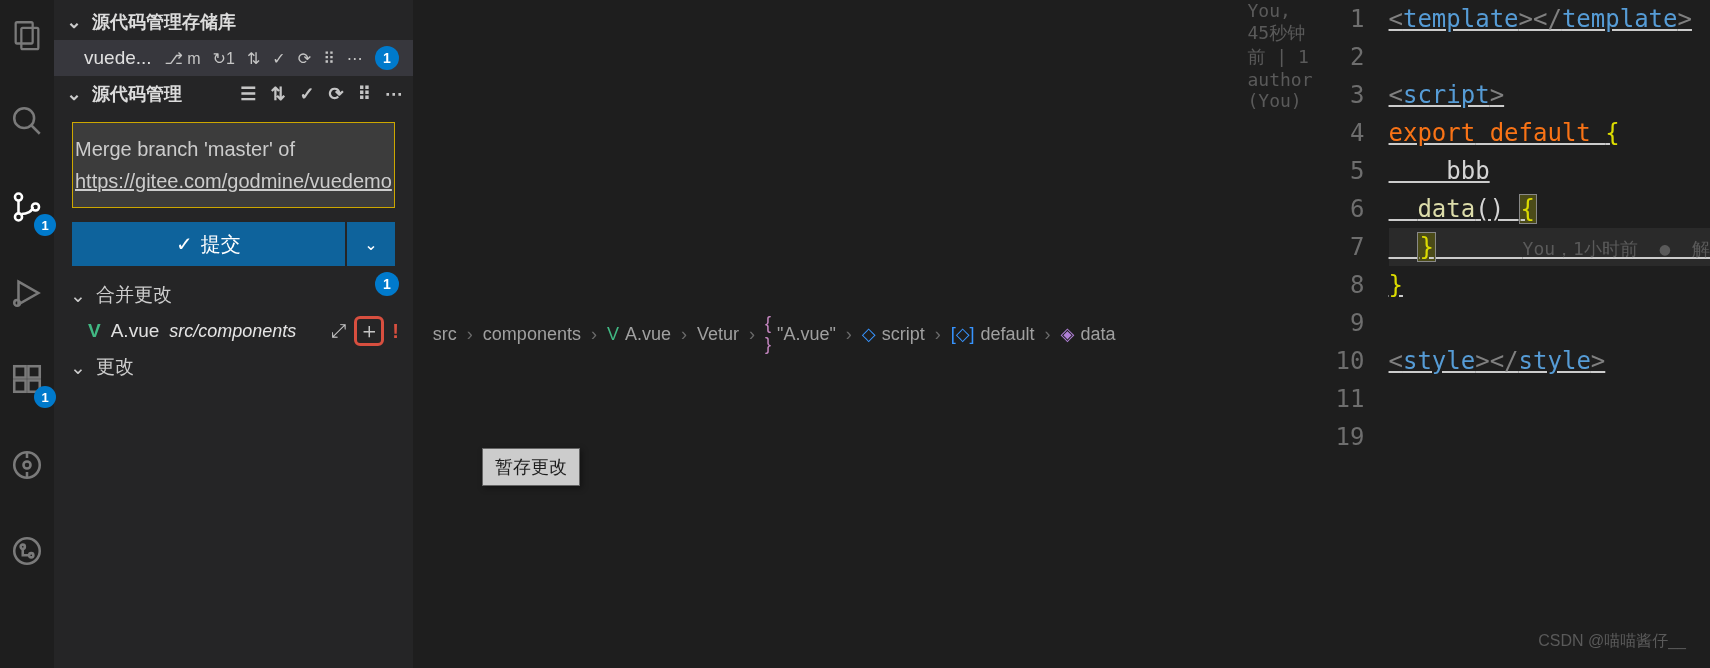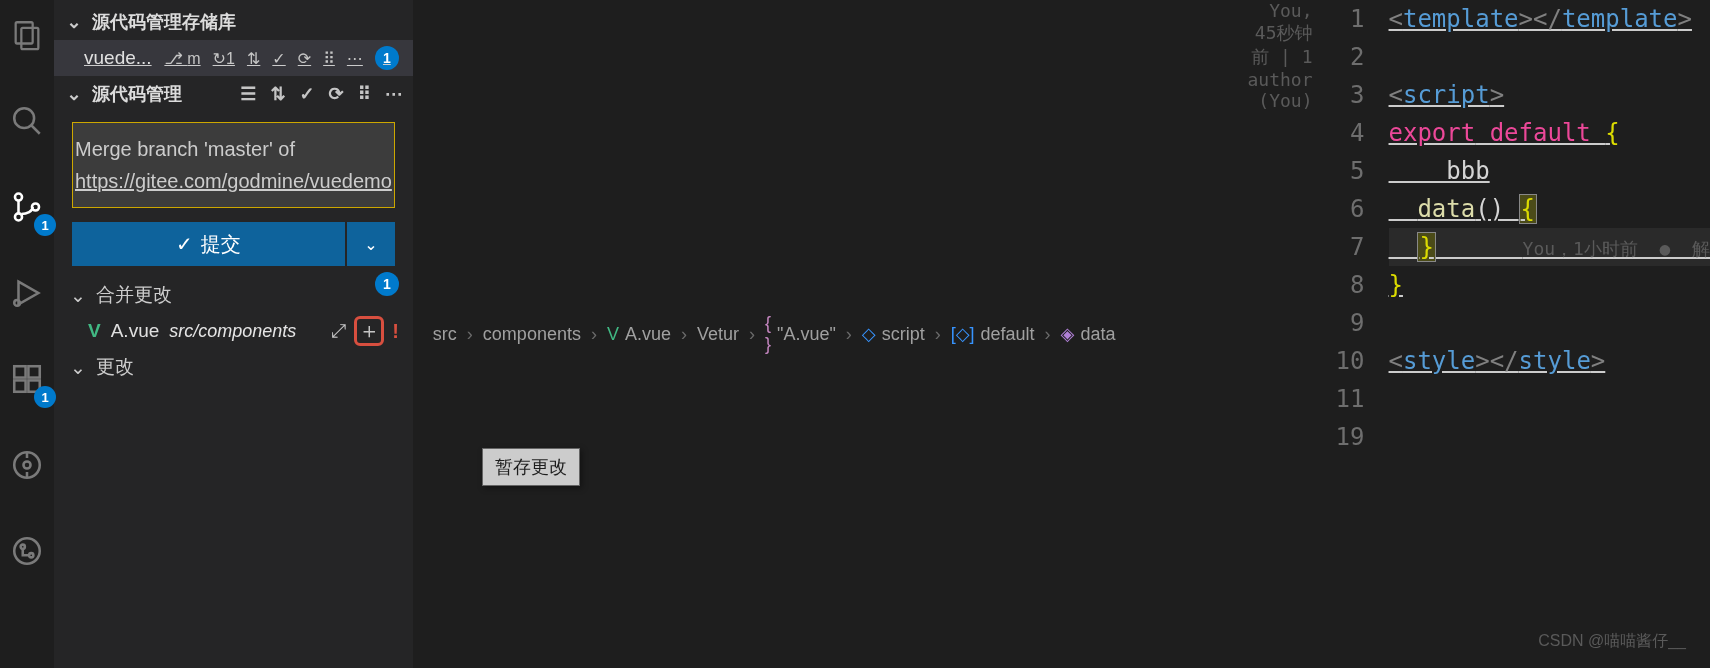--- a/index.html
+++ b/index.html
@@ -93,21 +93,20 @@
   color: #c5c5c5;
 }
 .section-header .actions .icn { cursor: pointer; }
 
 .repo-row {
   display: flex;
   align-items: center;
   padding: 6px 14px 6px 30px;
   gap: 10px;
   background: #37373d;
-  text-decoration: underline;
 }
 .repo-row .repo-name { color: #e0e0e0; font-size: 19px; }
 .repo-row .mini-icons {
   margin-left: auto;
   display: flex;
   gap: 12px;
   align-items: center;
   color: #c5c5c5;
 }
 .circle-badge {
@@ -238,21 +237,20 @@
 .bc-brace { color: #c586c0; }
 .bc-script { color: #3794ff; }
 .bc-cube { color: #b180d7; }
 
 .blame-line {
   padding-left: 112px;
   color: #5a5a5a;
   font-size: 18px;
   font-family: Menlo, Consolas, monospace;
   margin-bottom: 4px;
-  text-align: right;
 }
 
 .code-area {
   display: flex;
   font-family: Menlo, Consolas, monospace;
   font-size: 24px;
   line-height: 38px;
 }
 .gutter {
   width: 76px;
@@ -260,21 +258,21 @@
   padding-right: 24px;
   color: #6e6e6e;
   user-select: none;
 }
 .gutter .ln { height: 38px; }
 .code-lines { flex: 1; }
 .code-lines .cl { height: 38px; white-space: pre; text-decoration: underline; }
 
 .tok-tag { color: #569cd6; }
 .tok-punct { color: #808080; }
-.tok-kw { color: #ec4899; }
+.tok-kw { color: #f97316; }
 .tok-fn { color: #dcdcaa; }
 .tok-brace { color: #dcdc00; }
 .tok-brace-hl { background: #4b4b18; color: #dcdc00; border: 1px solid #888; padding: 0 1px; }
 .tok-txt { color: #d4d4d4; }
 
 .inline-blame { color: #5a5a5a; font-size: 18px; }
 
 .line-hl { background: #2a2a2a; }
 
 .watermark {

